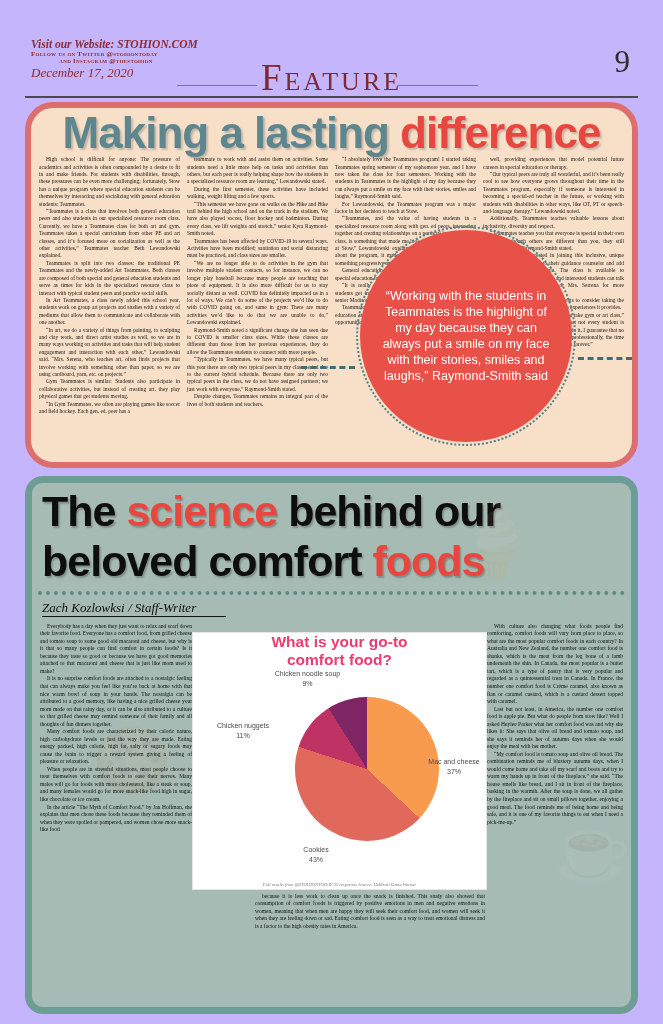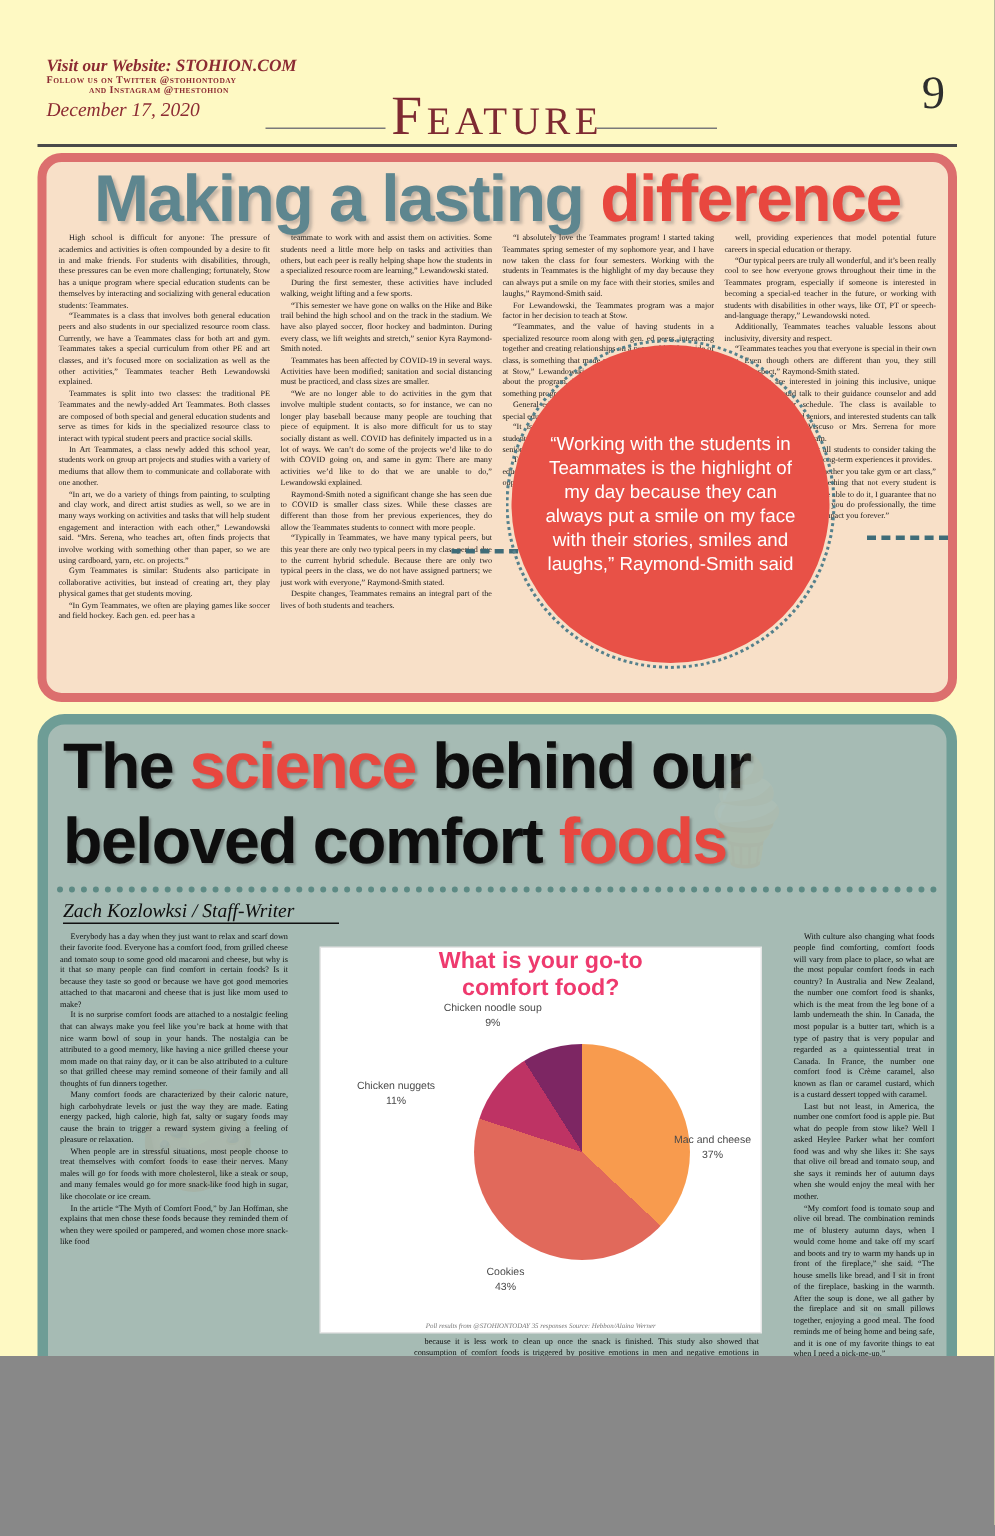--- a/index.html
+++ b/index.html
@@ -1,64 +1,64 @@
 <!DOCTYPE html>
 <html><head>
 <meta charset="utf-8">
 <style>
   html,body{margin:0;padding:0;background:#888;}
-  .page{position:relative;width:663px;height:904px;background:#fef9c3;overflow:hidden;
+  .page{position:relative;width:663px;height:1024px;background:#c4b5fd;overflow:hidden;
         font-family:"Liberation Serif",serif;color:#111;}
   
   .hdr{position:absolute;left:25px;top:36px;width:613px;height:60px;border-bottom:2px solid #4a4a4a;}
   .hdr-left{position:absolute;left:6px;top:2px;color:#8C2B33;}
   .hdr-left .l1{font-size:11.5px;font-weight:bold;font-style:italic;}
   .hdr-left .l2,.hdr-left .l3{font-size:6.8px;font-weight:bold;font-variant:small-caps;letter-spacing:.3px;}
   .hdr-left .l3{text-align:center;width:150px;}
   .hdr-left .l4{font-size:13px;font-weight:normal;font-style:italic;margin-top:1px;}
   .feature{position:absolute;left:0;right:0;bottom:-3px;text-align:center;color:#7E2A32;letter-spacing:3px;}
   .feature .big{font-size:37px;}
   .feature .rest{font-size:26px;}
   .flank{position:absolute;border-top:1.5px solid #7a7a7a;width:80px;top:49px;}
   .flank-l{left:152px;} .flank-r{right:160px;}
   .hdr-right{position:absolute;right:58px;top:6px;text-align:center;color:#8C2B33;}
   .hdr-right .r1{font-size:12.5px;font-weight:bold;font-style:italic;}
   .hdr-right .r2{font-size:7.5px;font-weight:bold;font-style:italic;}
   .hdr-right .r3{font-size:8.5px;font-weight:bold;font-style:italic;}
   .pagenum{position:absolute;right:8px;top:8px;font-size:31px;color:#2e2e2e;}
   
   .art1{position:absolute;left:25px;top:102px;width:601px;height:354px;border:6px solid #DC6F6E;
-        border-radius:16px;background:#F8E0C8;overflow:hidden;}
+        border-radius:28px;background:#F8E0C8;overflow:hidden;}
   .art1-title{text-align:center;font-family:"Liberation Sans",sans-serif;font-weight:bold;
         font-size:44px;letter-spacing:-1px;margin-top:2px;line-height:1.05;
         text-shadow:2px 2px 2px rgba(100,100,100,.35);}
   .t-teal{color:#5E868F;} .t-red{color:#E8473F;}
   .byline{margin:3px 0 2px 10px;font-size:7px;font-weight:bold;font-style:italic;
         border-bottom:1px solid #222;display:inline-block;padding-right:55px;color:#111;}
   .a1cols{display:flex;gap:7px;margin:0 8px;height:278px;overflow:hidden;}
   .acol{flex:1;font-size:5.45px;line-height:1.36;text-align:justify;color:#161616;}
   .acol p,.a2col p{margin:0;text-indent:7px;}
-  .pullq{position:absolute;left:310px;top:122px;width:212px;height:212px;border-radius:50%;
+  .pullq{position:absolute;left:329px;top:122px;width:212px;height:212px;border-radius:50%;
         background:#E85147;outline:2.5px dotted #54808C;outline-offset:2px;
         display:flex;align-items:center;justify-content:center;padding:12px 16px;box-sizing:border-box;
         text-align:center;color:#fff;font-family:"Liberation Sans",sans-serif;
         font-size:12.5px;line-height:1.28;}
   .dash{position:absolute;border-top:3px dashed #3F6C78;width:54px;}
   .dash-l{left:270px;top:258px;} .dash-r{left:547px;top:249px;}
   
   .art2{position:absolute;left:25px;top:476px;width:599px;height:524px;border:7px solid #6E9D96;
         border-radius:18px;background:#A6BBB4;overflow:hidden;}
   .doodle{position:absolute;opacity:.07;pointer-events:none;}
   .a2-head{margin:4px 10px 0;font-family:"Liberation Sans",sans-serif;font-weight:bold;
         font-size:43px;line-height:1.16;letter-spacing:-1px;color:#0e0e0e;
         text-shadow:1.5px 1.5px 1.5px rgba(60,60,60,.35);}
   .dotted-rule{margin:4px 6px 3px;border-top:4px dotted #5D8A84;height:0;}
   .byline2{margin:0 0 4px 10px;font-size:13px;font-weight:normal;font-style:italic;
         border-bottom:1px solid #111;display:inline-block;padding-right:30px;color:#0d0d0d;}
-  .a2body{display:flex;gap:22px;margin:2px 8px 0;height:392px;overflow:hidden;position:relative;}
+  .a2body{display:flex;gap:1px;margin:2px 8px 0;height:392px;overflow:hidden;position:relative;}
   .a2col{font-size:5.5px;line-height:1.37;text-align:justify;color:#0d0d0d;}
   .a2c1{width:152px;flex:none;}
   .a2mid{width:293px;flex:none;}
   .a2c3{flex:1;}
   .chartbox{width:293px;height:256px;background:#ffffff;position:relative;margin-top:10px;
         box-shadow:0 0 0 1px #e6e6e6;}
   .chart-title{margin:7px auto 0;width:180px;text-align:center;font-family:"Liberation Sans",sans-serif;
         font-weight:bold;font-size:15.5px;line-height:1.15;color:#EE3A6E;}
   .pie{position:absolute;left:102px;top:64px;width:144px;height:144px;border-radius:50%;}
   .pie-label{position:absolute;font-family:"Liberation Sans",sans-serif;font-size:7px;

